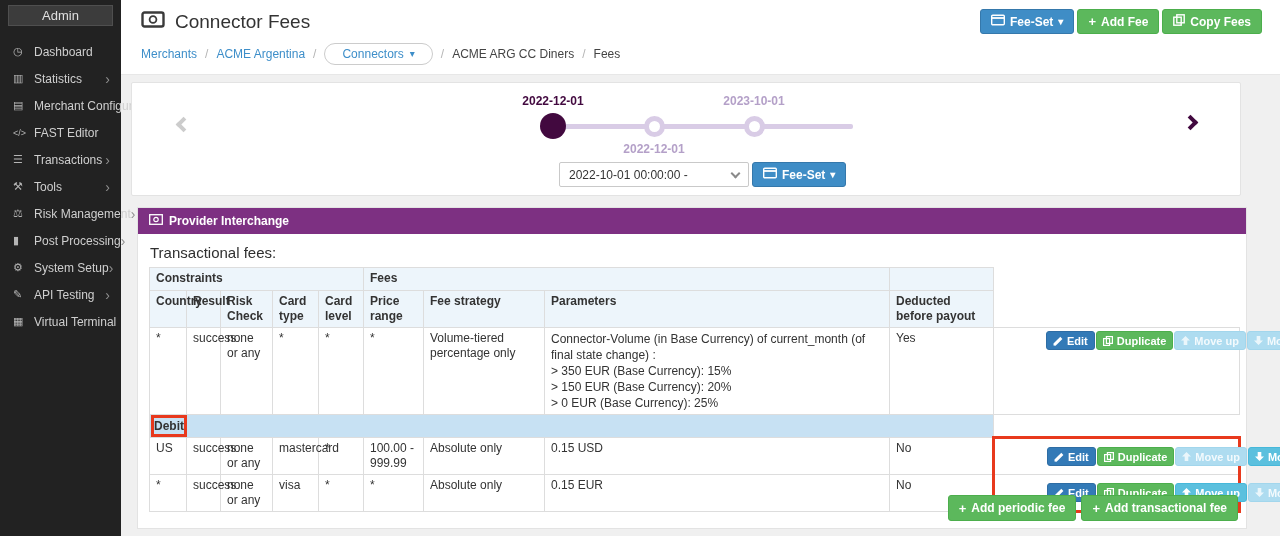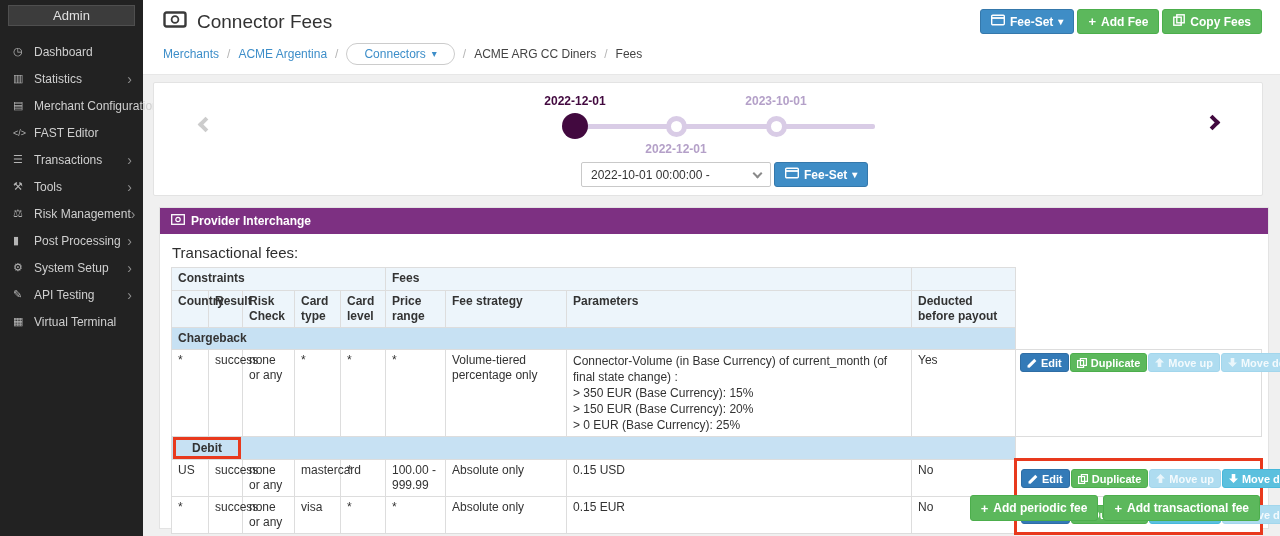--- a/index.html
+++ b/index.html
@@ -4,21 +4,21 @@
 <style>
   * { box-sizing: border-box; }
   html,body { margin:0; padding:0; }
   body {
     width:1280px; height:536px; position:relative; overflow:hidden;
     background:#f0f0f0; font-family:"Liberation Sans", sans-serif; color:#333;
   }
   .app { display:flex; width:1280px; height:536px; }
 
   
-  .sidebar { width:143px; height:536px; background:var(--sidebar-bg,#222); flex-shrink:0; }
+  .sidebar { width:121px; height:536px; background:var(--sidebar-bg,#222); flex-shrink:0; }
   .admin-box {
     margin:5px 8px 12px 8px; height:21px; line-height:19px; text-align:center;
     background:#3c3c3c; border:1px solid #4f4f4f; color:#e0e0e0; font-size:13px; cursor:pointer;
   }
   .nav-item { display:flex; align-items:center; height:27px; padding:0 11px 0 13px;
     color:#cfcfcf; font-size:12px; cursor:pointer; }
   .nav-icon { width:21px; color:#b5b5b5; font-size:11px; flex-shrink:0; }
   .nav-icon.small { font-size:9px; }
   .nav-label { flex:1; white-space:nowrap; }
   .nav-caret { color:#8f8f8f; font-size:14px; line-height:1; }
@@ -86,29 +86,29 @@
   .fees .row-tall td { height:72px; }
   .fees .row-std td { height:28px; }
   .param-line { display:block; line-height:16px; }
 
   .actions-cell { white-space:nowrap; padding:3px 2px 3px 4px !important; vertical-align:middle !important; }
   .actions-cell.top { vertical-align:top !important; }
   .abtn { display:inline-flex; align-items:center; gap:4px; font-size:11px; font-weight:bold;
     color:#fff; padding:0 6px; height:19px; border-radius:3px; border:1px solid transparent;
     cursor:pointer; vertical-align:middle; margin-right:1px; }
   .abtn svg { flex-shrink:0; }
-  .abtn-edit   { background:#337ab7; border-color:#2e6da4; }
+  .abtn-edit   { background:#337ab7; border-color:#2e6da4;margin-left:48px; }
   .abtn-dup    { background:var(--green,#5cb85c); border-color:#4cae4c; }
   .abtn-move   { background:var(--cyan,#5bc0de); border-color:#46b8da; }
   .abtn-move.disabled { background:var(--cyan-disabled,#aedcf0); border-color:#a2d6ec; color:rgba(255,255,255,0.85); cursor:default; }
   .abtn-move.disabled svg { opacity:0.75; }
 
   
   .annot-debit { display:inline-block; border:3px solid var(--annotation-red,#e8391d);
-    padding:0 16px; margin:-3px 0 -3px -5px; line-height:16px; }
+    padding:0 0; margin:-3px 0 -3px -5px; line-height:16px; }
   td.annot-t { border-top:3px solid var(--annotation-red,#e8391d) !important;
     border-left:3px solid var(--annotation-red,#e8391d) !important;
     border-right:3px solid var(--annotation-red,#e8391d) !important; }
   td.annot-b { border-bottom:3px solid var(--annotation-red,#e8391d) !important;
     border-left:3px solid var(--annotation-red,#e8391d) !important;
     border-right:3px solid var(--annotation-red,#e8391d) !important; }
 
   .footer-buttons { position:absolute; right:8px; top:287px; display:flex; gap:5px; }
   .btn-lg { height:26px; font-size:12px; }
   .plus-glyph { font-weight:bold; font-size:13px; line-height:1; }
@@ -288,24 +288,20 @@
           <th>Risk Check</th>
           <th>Card type</th>
           <th>Card level</th>
           <th>Price range</th>
           <th>Fee strategy</th>
           <th>Parameters</th>
           <th>Deducted before payout</th>
           <th class="blank-cell"></th>
         </tr>
 
-        <tr class="section-row">
-          <td colspan="9"><span>Chargeback</span></td>
-          <td class="blank-cell"></td>
-        </tr>
         <tr class="data-row row-tall">
           <td>*</td>
           <td>success</td>
           <td>none or any</td>
           <td>*</td>
           <td>*</td>
           <td>*</td>
           <td>Volume-tiered percentage only</td>
           <td>
             <span class="param-line">Connector-Volume (in Base Currency) of current_month (of final state change) :</span>

